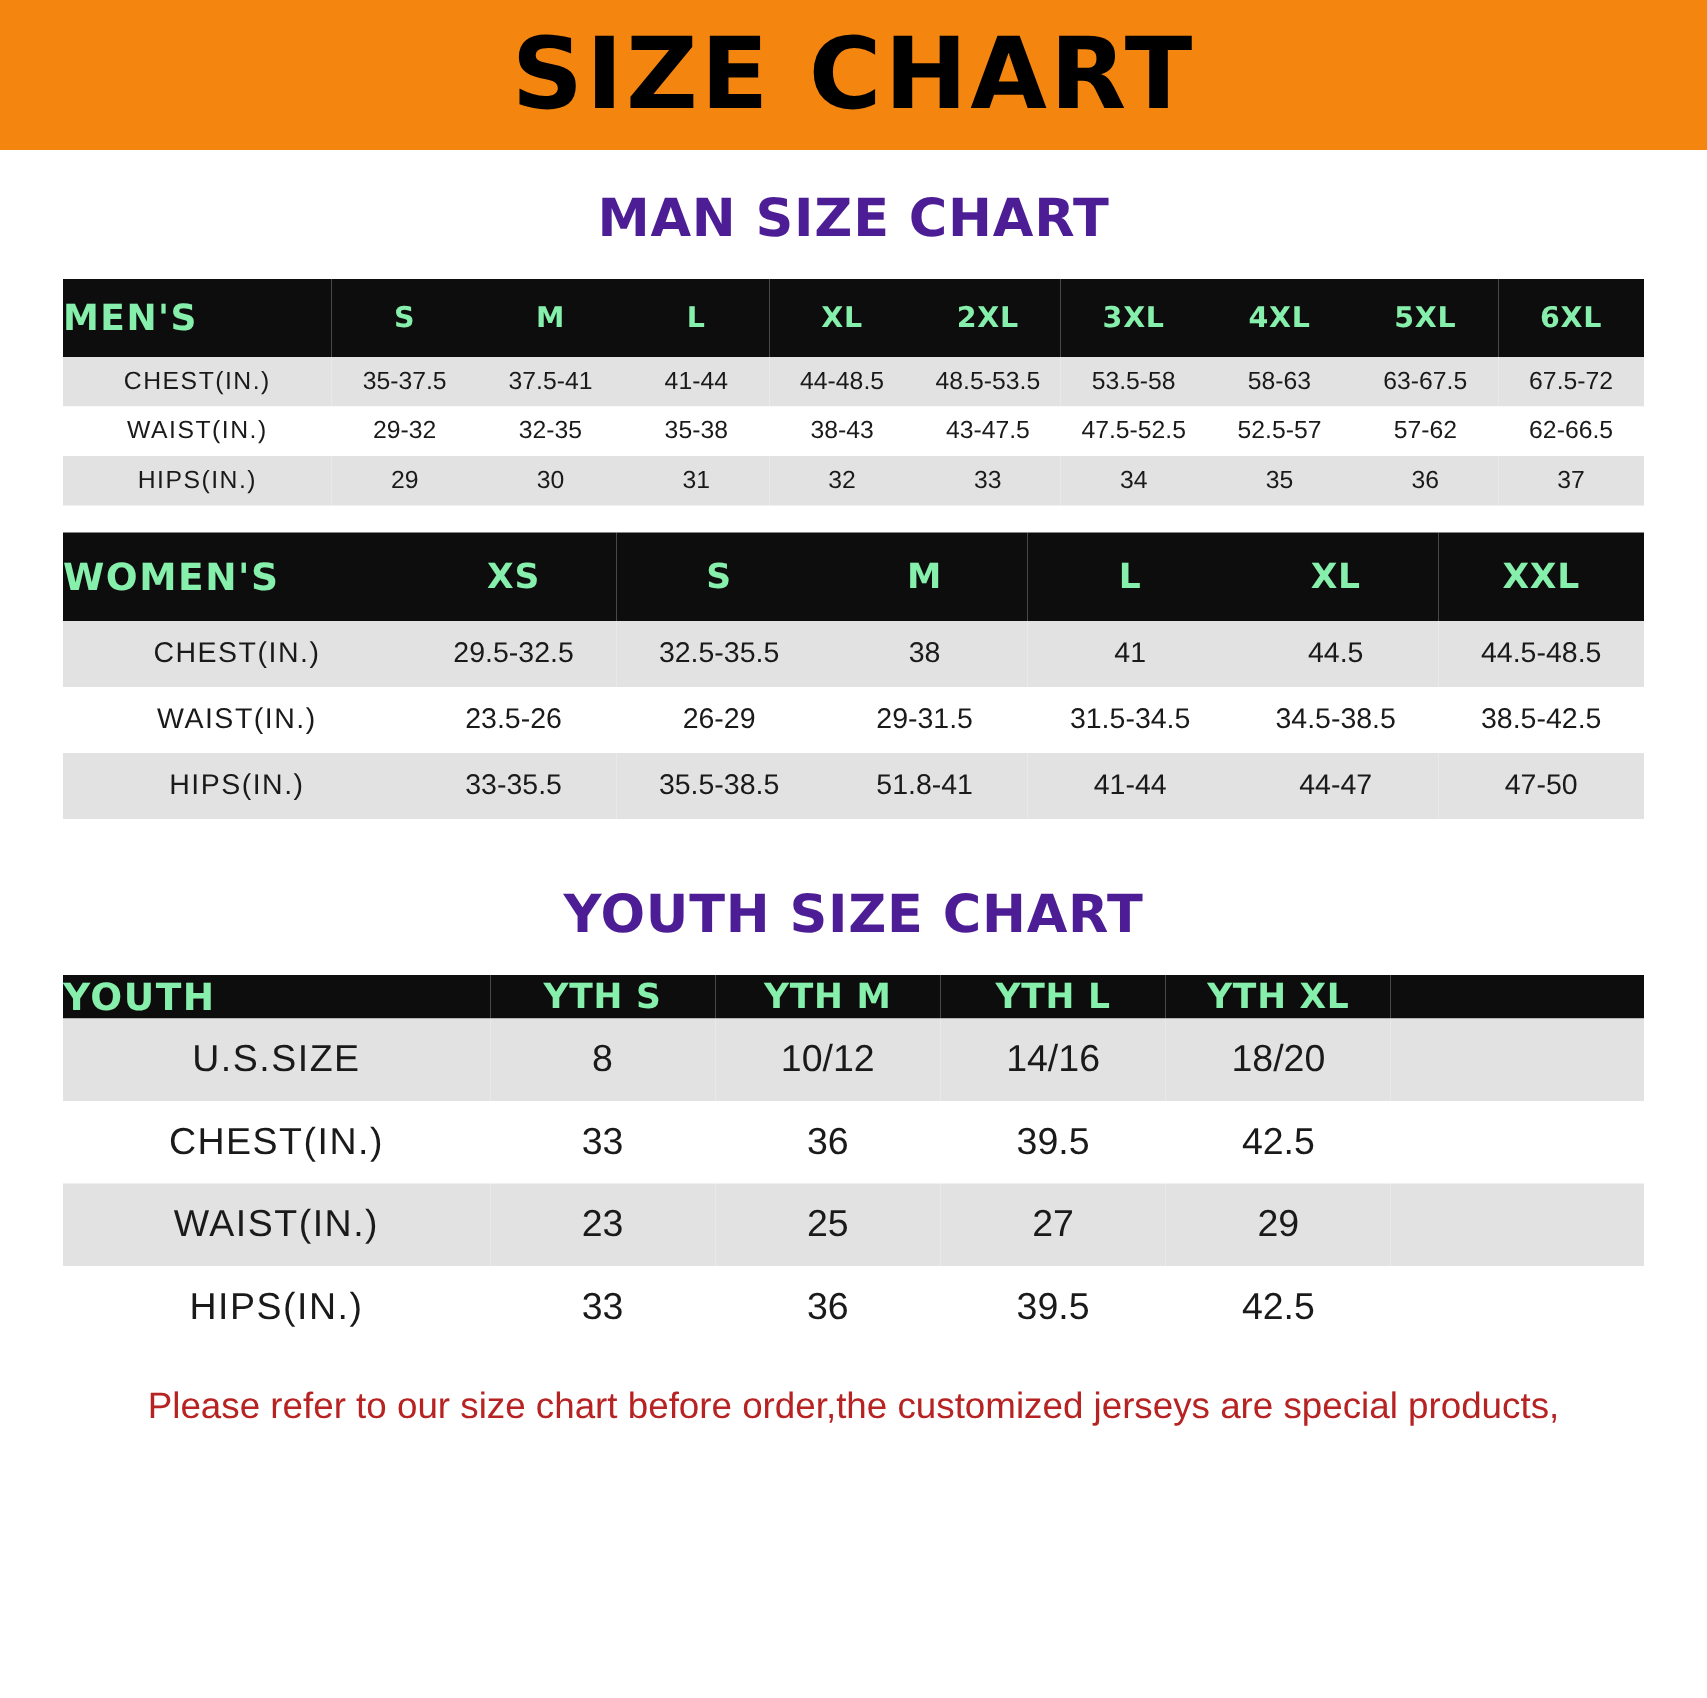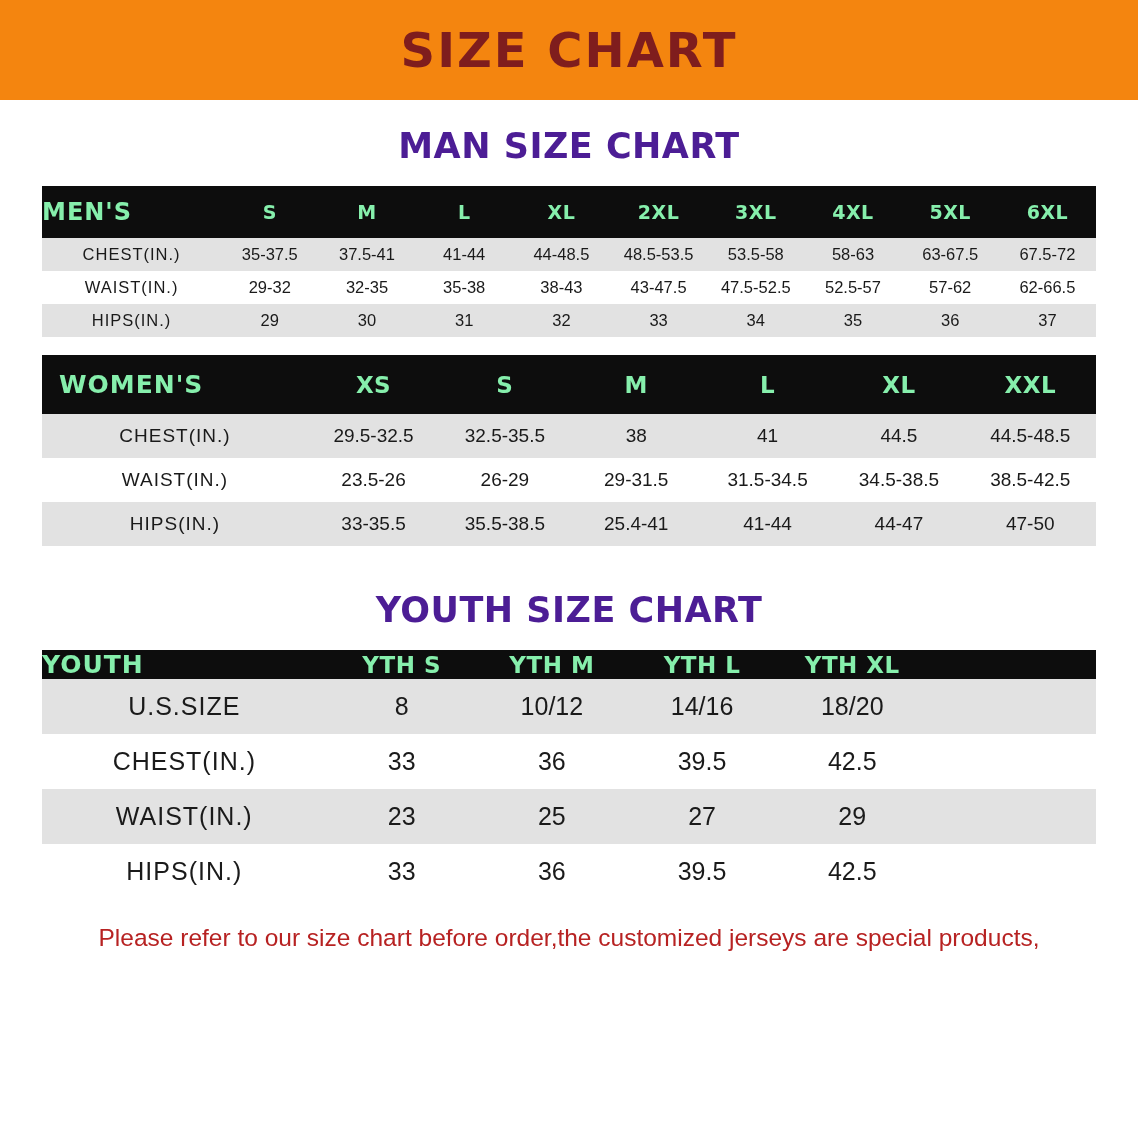--- a/index.html
+++ b/index.html
@@ -24,23 +24,23 @@
   .banner {
     height: 100px;
     background: #f4850f;
     display: flex;
     align-items: center;
     justify-content: center;
   }
   .banner-title {
     font-family: "DejaVu Sans", sans-serif;
     font-weight: bold;
-    font-size: 48px;
+    font-size: 66px;
     letter-spacing: 2px;
-    color: #7f1d1d;
+    color: #000000;
     line-height: 1;
     margin-top: 0;
   }
 
   
   .section-title {
     text-align: center;
     font-family: "DejaVu Sans", sans-serif;
     font-weight: bold;
     font-size: 35px;
@@ -91,21 +91,21 @@
   tbody tr.plain td { background: #ffffff; }
 
   
   #man-table { margin-top: 20px; }
   #man-table thead th { font-size: 19px; padding: 12px 0; }
   #man-table thead th.first-col { font-size: 24px; }
   #man-table tbody td { font-size: 16.5px; padding: 7px 0; }
 
   
   #women-table { margin-top: 18px; }
-  #women-table thead th { font-size: 23px; padding: 15px 17px; }
+  #women-table thead th { font-size: 23px; padding: 15px 0; }
   #women-table thead th.first-col { font-size: 25px; }
   #women-table tbody td { font-size: 19px; padding: 11px 0; }
 
   
   #youth-table { margin-top: 20px; }
   #youth-table thead th { font-size: 23px; padding: 0 0; }
   #youth-table thead th.first-col { font-size: 25px; }
   #youth-table tbody td { font-size: 25px; padding: 13px 16px; }
 
   
@@ -215,21 +215,21 @@
           <td>26-29</td>
           <td>29-31.5</td>
           <td>31.5-34.5</td>
           <td>34.5-38.5</td>
           <td>38.5-42.5</td>
         </tr>
         <tr class="shade">
           <td class="first-col">HIPS(IN.)</td>
           <td>33-35.5</td>
           <td>35.5-38.5</td>
-          <td>25.4-41</td>
+          <td>51.8-41</td>
           <td>41-44</td>
           <td>44-47</td>
           <td>47-50</td>
         </tr>
       </tbody>
     </table>
   </div>
 
   <div class="section-title" id="youth-title">YOUTH SIZE CHART</div>
   <div class="table-wrap">

